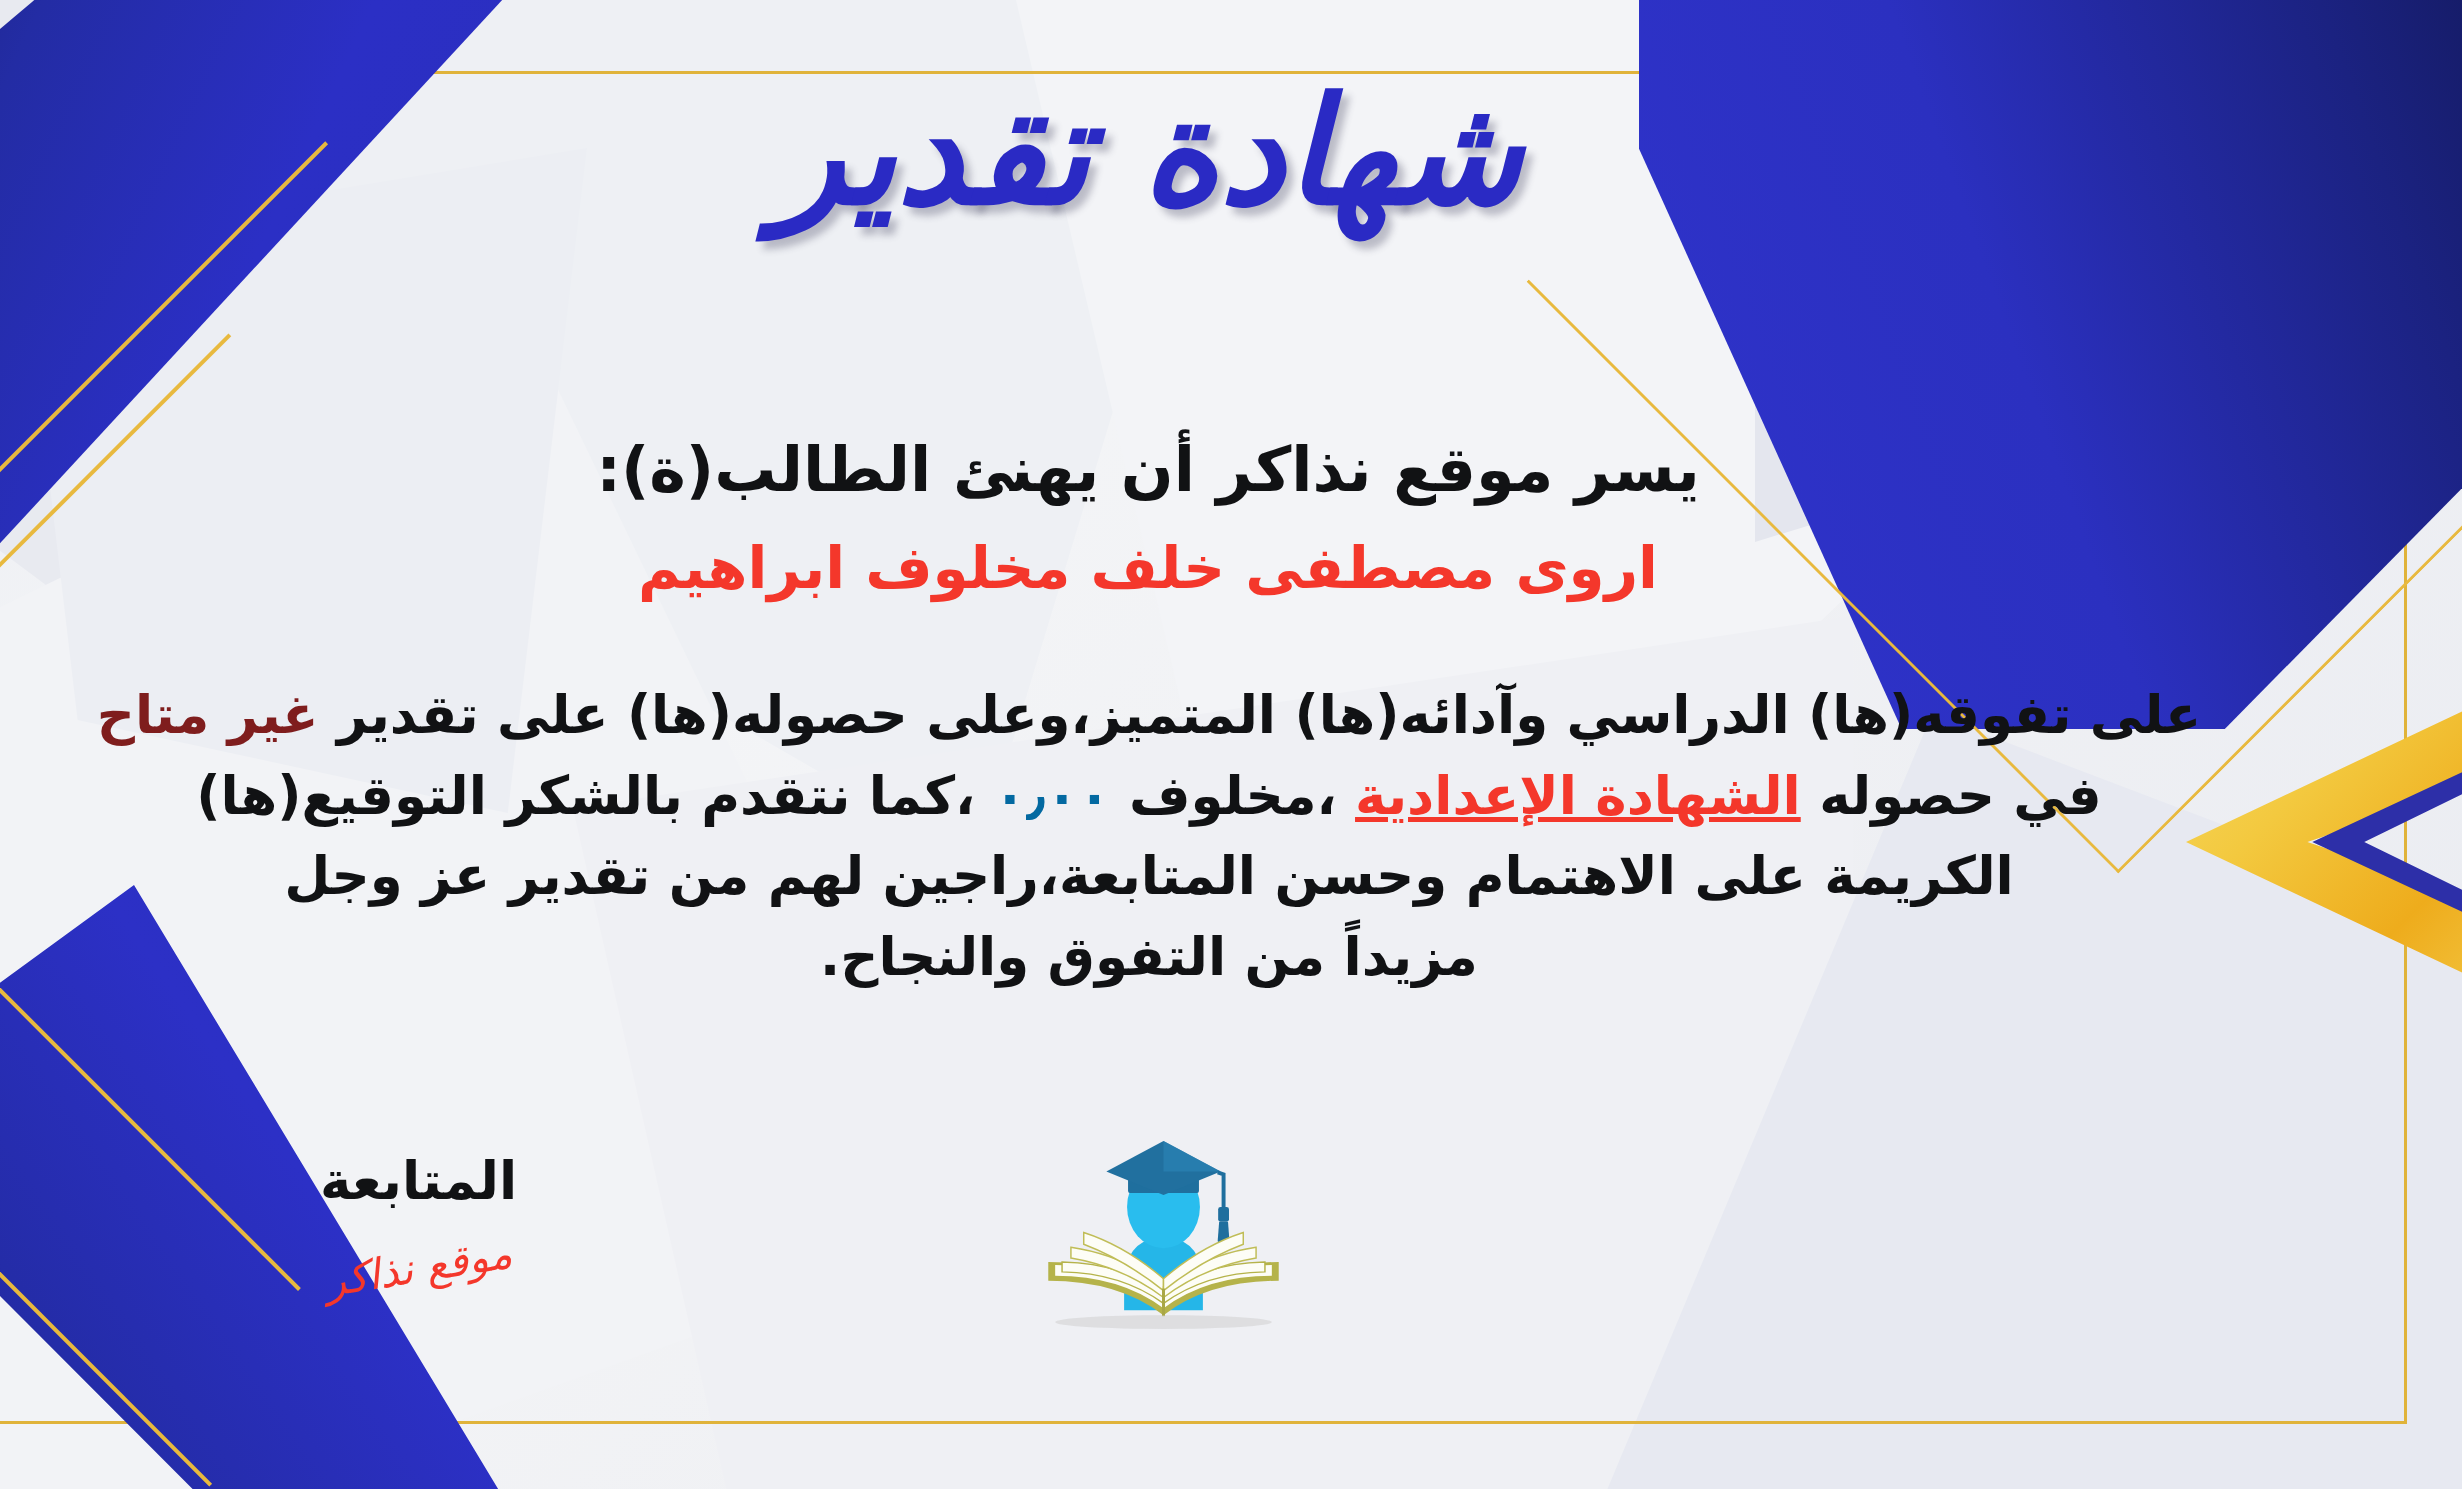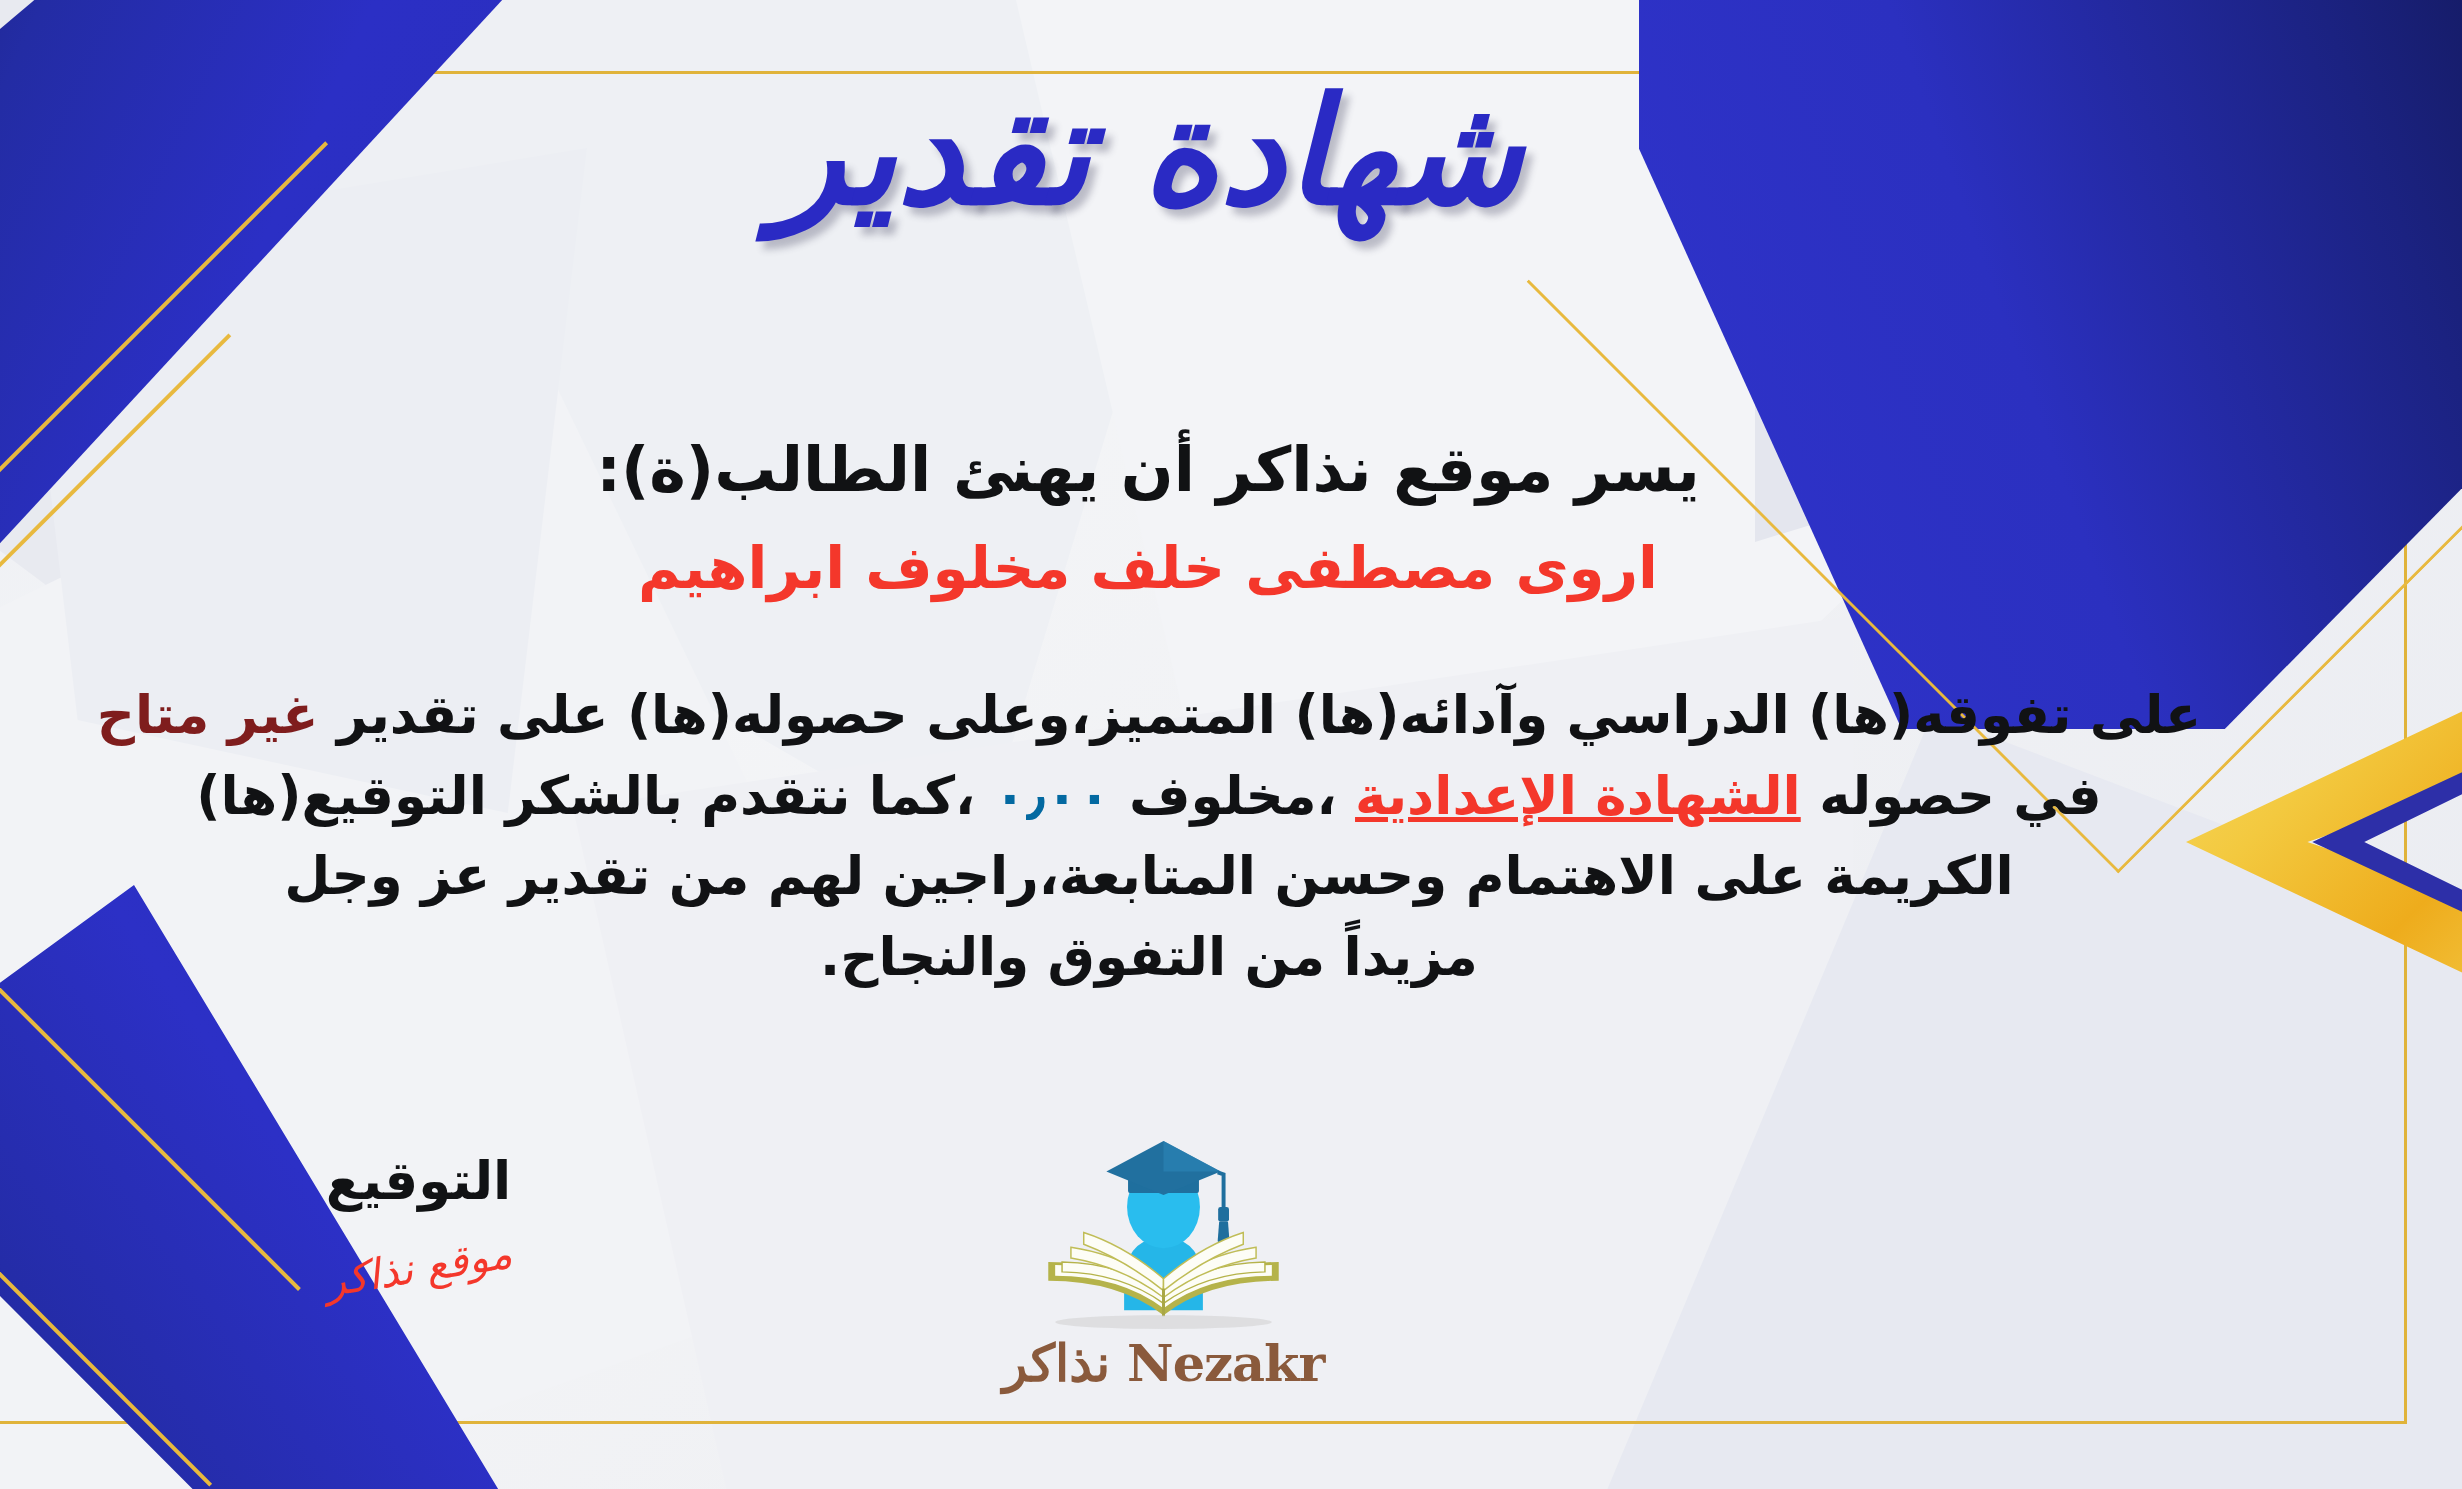--- a/index.html
+++ b/index.html
@@ -264,21 +264,21 @@
     <div class="student-name">اروى مصطفى خلف مخلوف ابراهيم</div>
 
     <div class="body-para">
         <div class="pline"><span>على تفوقه(ها) الدراسي وآدائه(ها) المتميز،وعلى حصوله(ها) على تقدير </span><span style="color: #7f1d1d;">غير متاح</span></div>
         <div class="pline"><span>في حصوله </span><span style="color: rgb(244, 55, 43); text-decoration: underline;">الشهادة الإعدادية</span><span> ،مخلوف </span><span style="color: #0369a1;">٠٫٠٠</span><span> ،كما نتقدم بالشكر التوقيع(ها)</span></div>
         <div class="pline"><span>الكريمة على الاهتمام وحسن المتابعة،راجين لهم من تقدير عز وجل</span></div>
         <div class="pline"><span>مزيداً من التفوق والنجاح.</span></div>
       </div>
 
     <div class="signature-block">
-      <div class="signature-label">التوقيع</div>
+      <div class="signature-label">المتابعة</div>
       <div class="signature-mark">موقع نذاكر</div>
     </div>
 
     <div class="logo-block">
       <div class="logo-art">
         <svg width="325" height="197" viewBox="0 0 660 400" xmlns="http://www.w3.org/2000/svg">
 
           <path d="M250 310 Q250 212 330 212 Q410 212 410 310 L410 360 L250 360 Z" fill="#25b6e8"></path>
 
           <ellipse cx="330" cy="150" rx="74" ry="84" fill="#29bdee"></ellipse>
@@ -303,18 +303,17 @@
           <path d="M330 356 Q418 290 550 290 L550 268 Q418 270 330 336 Z" fill="#fdfdf6"></path>
           <path d="M330 346 Q416 284 536 282 L536 262 Q414 264 330 326 Z" fill="#fdfdf6" stroke="#b5b34a" stroke-width="3"></path>
           <path d="M330 334 Q412 272 518 254 L518 232 Q410 248 330 312 Z" fill="#fdfdf6" stroke="#c0bd57" stroke-width="3"></path>
           <path d="M330 320 Q408 258 492 226 L492 202 Q406 230 330 296 Z" fill="#fdfdf6" stroke="#c0bd57" stroke-width="3"></path>
 
           <path d="M330 316 L330 372" stroke="#a9a746" stroke-width="6"></path>
 
           <ellipse cx="330" cy="384" rx="220" ry="14" fill="#cfcfcf" opacity="0.55"></ellipse>
         </svg>
       </div>
-      <div class="logo-wordmark">Nezakr نذاكر</div>
     </div>
 
   </div>
 </div>
 
 
 </body></html>

